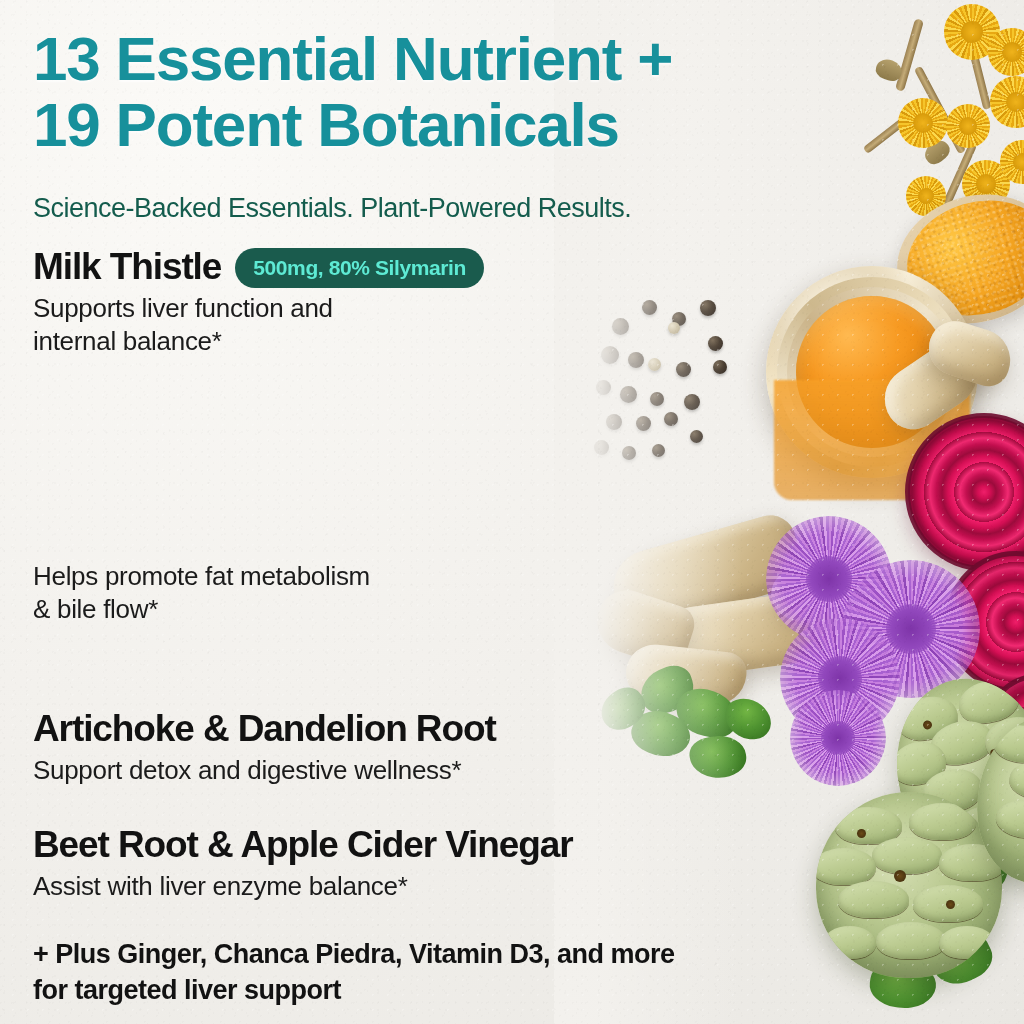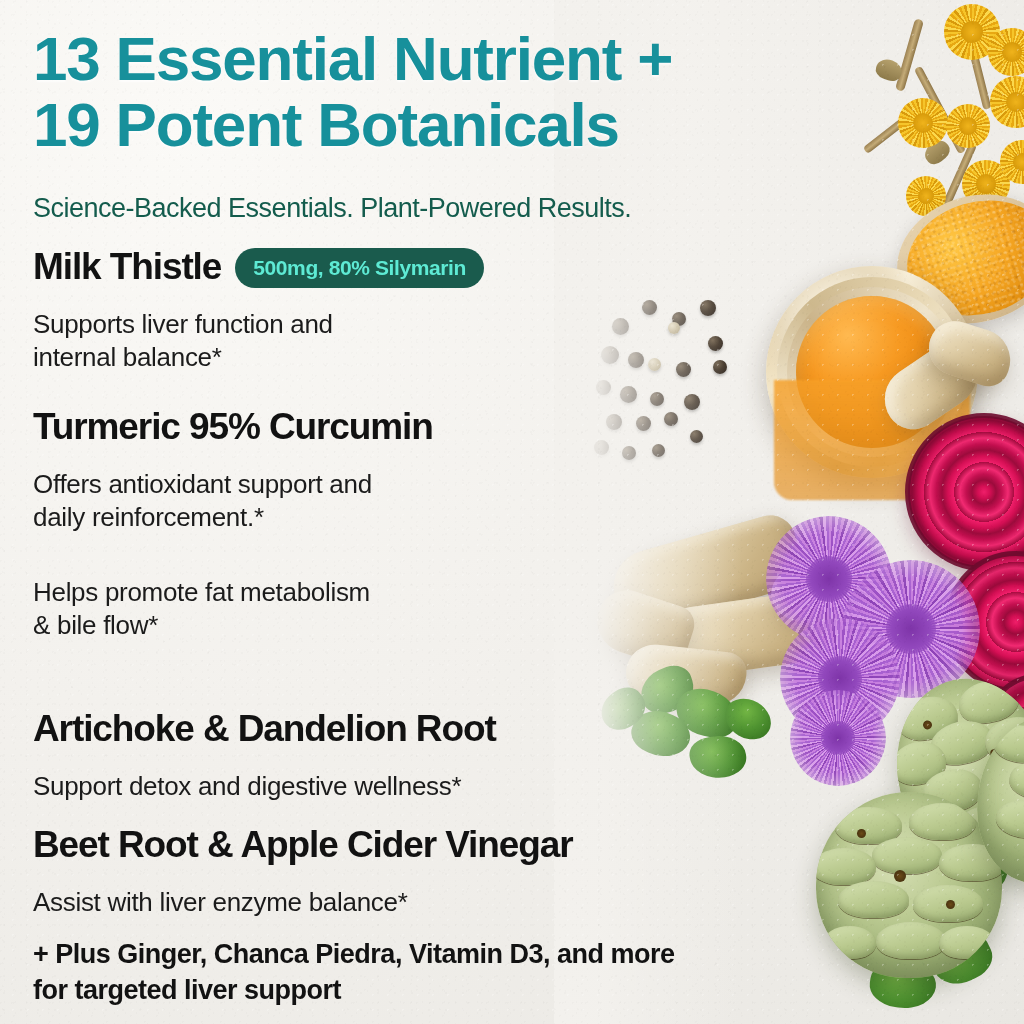--- a/index.html
+++ b/index.html
@@ -244,21 +244,21 @@
     color:#121212;white-space:nowrap;
     display:flex;align-items:center;gap:14px;
   }
   .badge{
     display:inline-block;background:#1a5b4d;color:#5eead4;
     font-size:21px;line-height:21px;font-weight:700;letter-spacing:-.4px;
     padding:9px 18px 10px;border-radius:22px;white-space:nowrap;
     position:relative;top:1px;
   }
   .ing-desc{
-    margin-top:20px;
+    margin-top:4px;
     font-size:26px;line-height:33px;font-weight:400;letter-spacing:-.3px;
     color:#1b1b1b;white-space:pre-line;
   }
 
   .plus-note{
     position:absolute;left:33px;top:936px;width:800px;
     font-size:27px;line-height:36px;font-weight:700;letter-spacing:-.5px;
     color:#121212;white-space:pre-line;
   }
 </style>
@@ -430,27 +430,20 @@
 
     <div class="ing" style="top:246px;">
       <div class="ing-title">
         <span>Milk Thistle</span>
         <span class="badge">500mg, 80% Silymarin</span>
       </div>
       <div class="ing-desc">Supports liver function and
 internal balance*</div>
     </div>
 
-    <div class="ing" style="top:406px;">
-      <div class="ing-title">
-        <span>Turmeric 95% Curcumin</span>
-      </div>
-      <div class="ing-desc">Offers antioxidant support and
-daily reinforcement.*</div>
-    </div>
 
     <div class="ing" style="top:556px;">
       <div class="ing-desc">Helps promote fat metabolism
 &amp; bile flow*</div>
     </div>
 
     <div class="ing" style="top:824px;">
       <div class="ing-title">
         <span>Beet Root &amp; Apple Cider Vinegar</span>
       </div>

